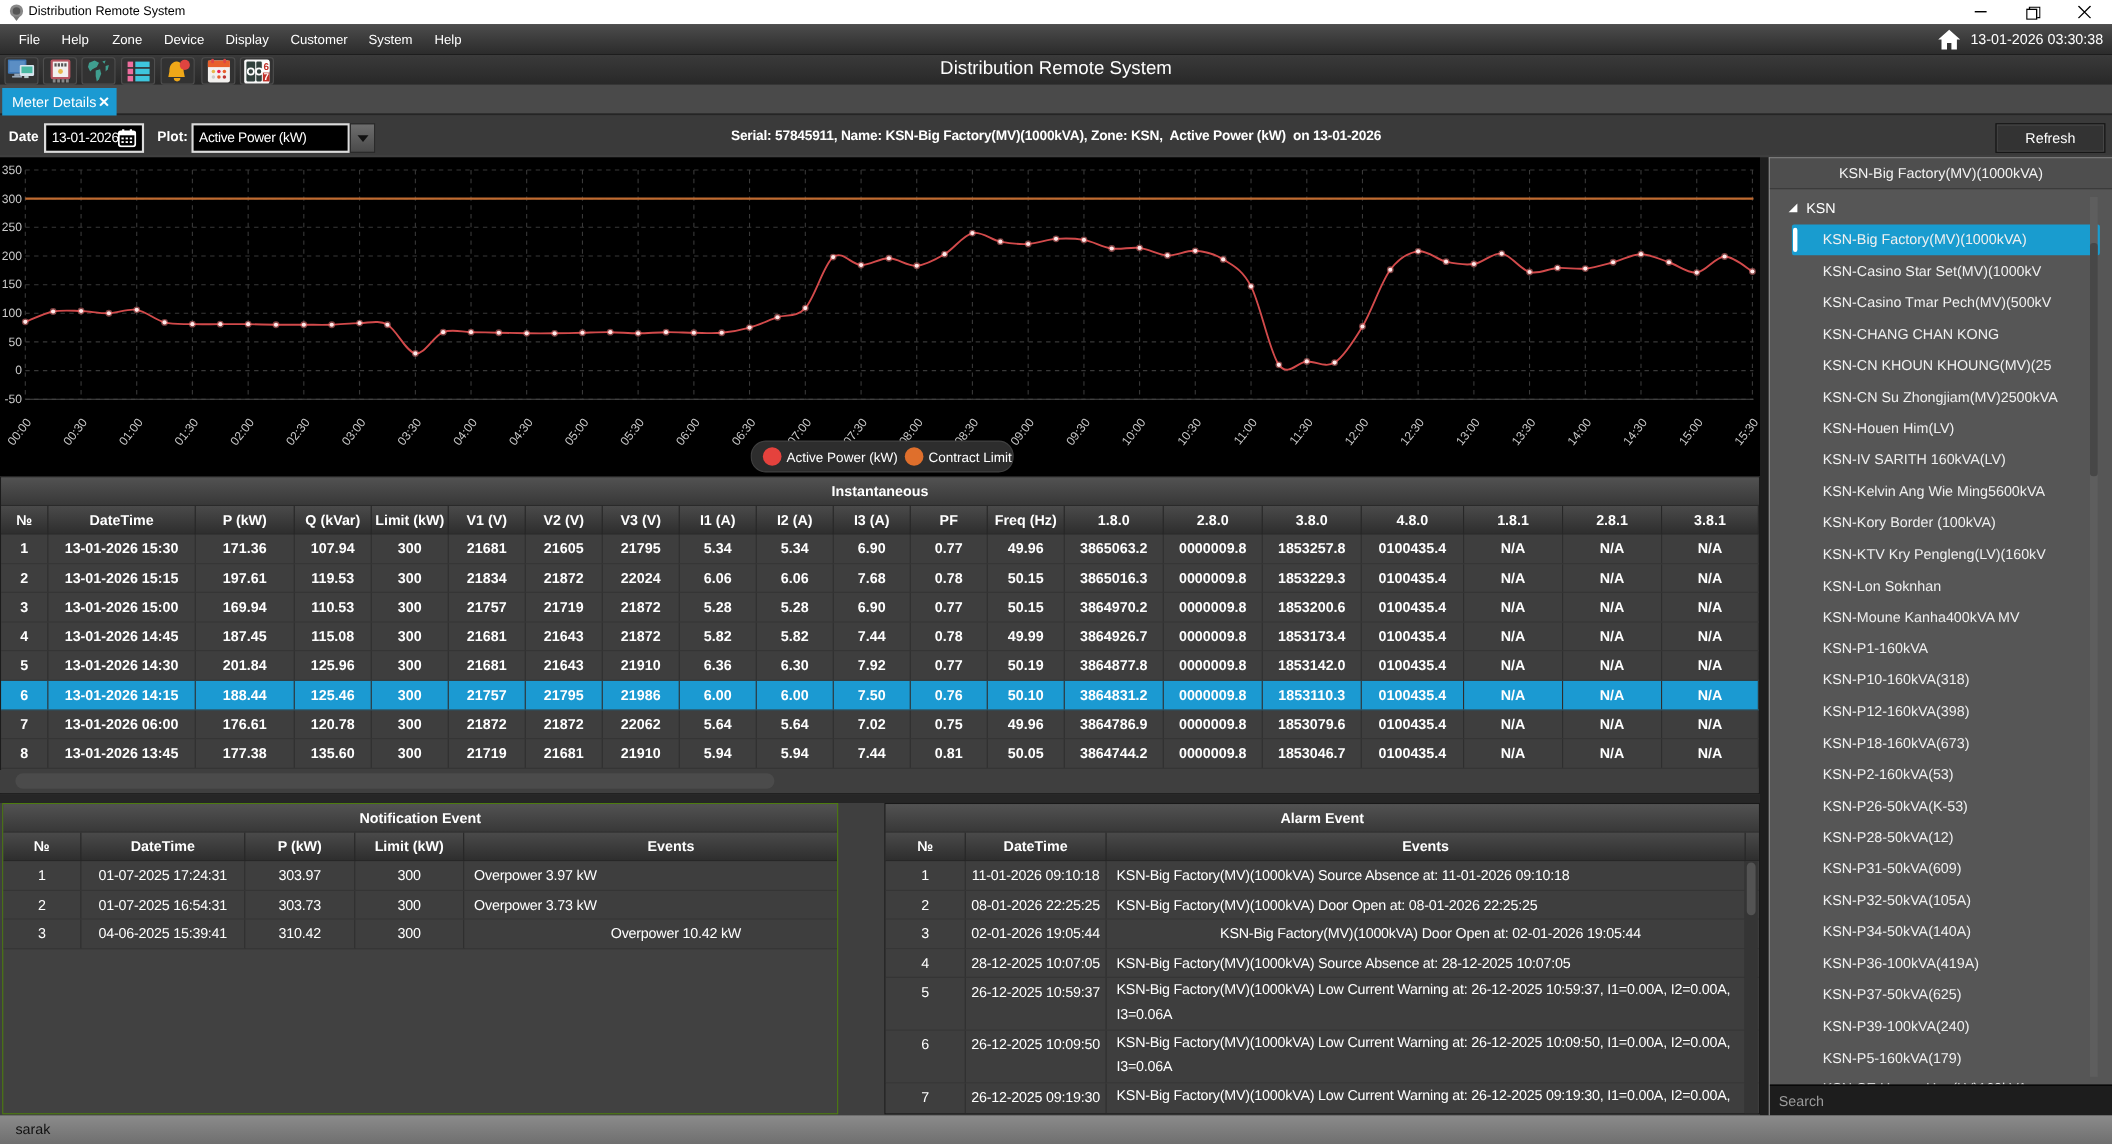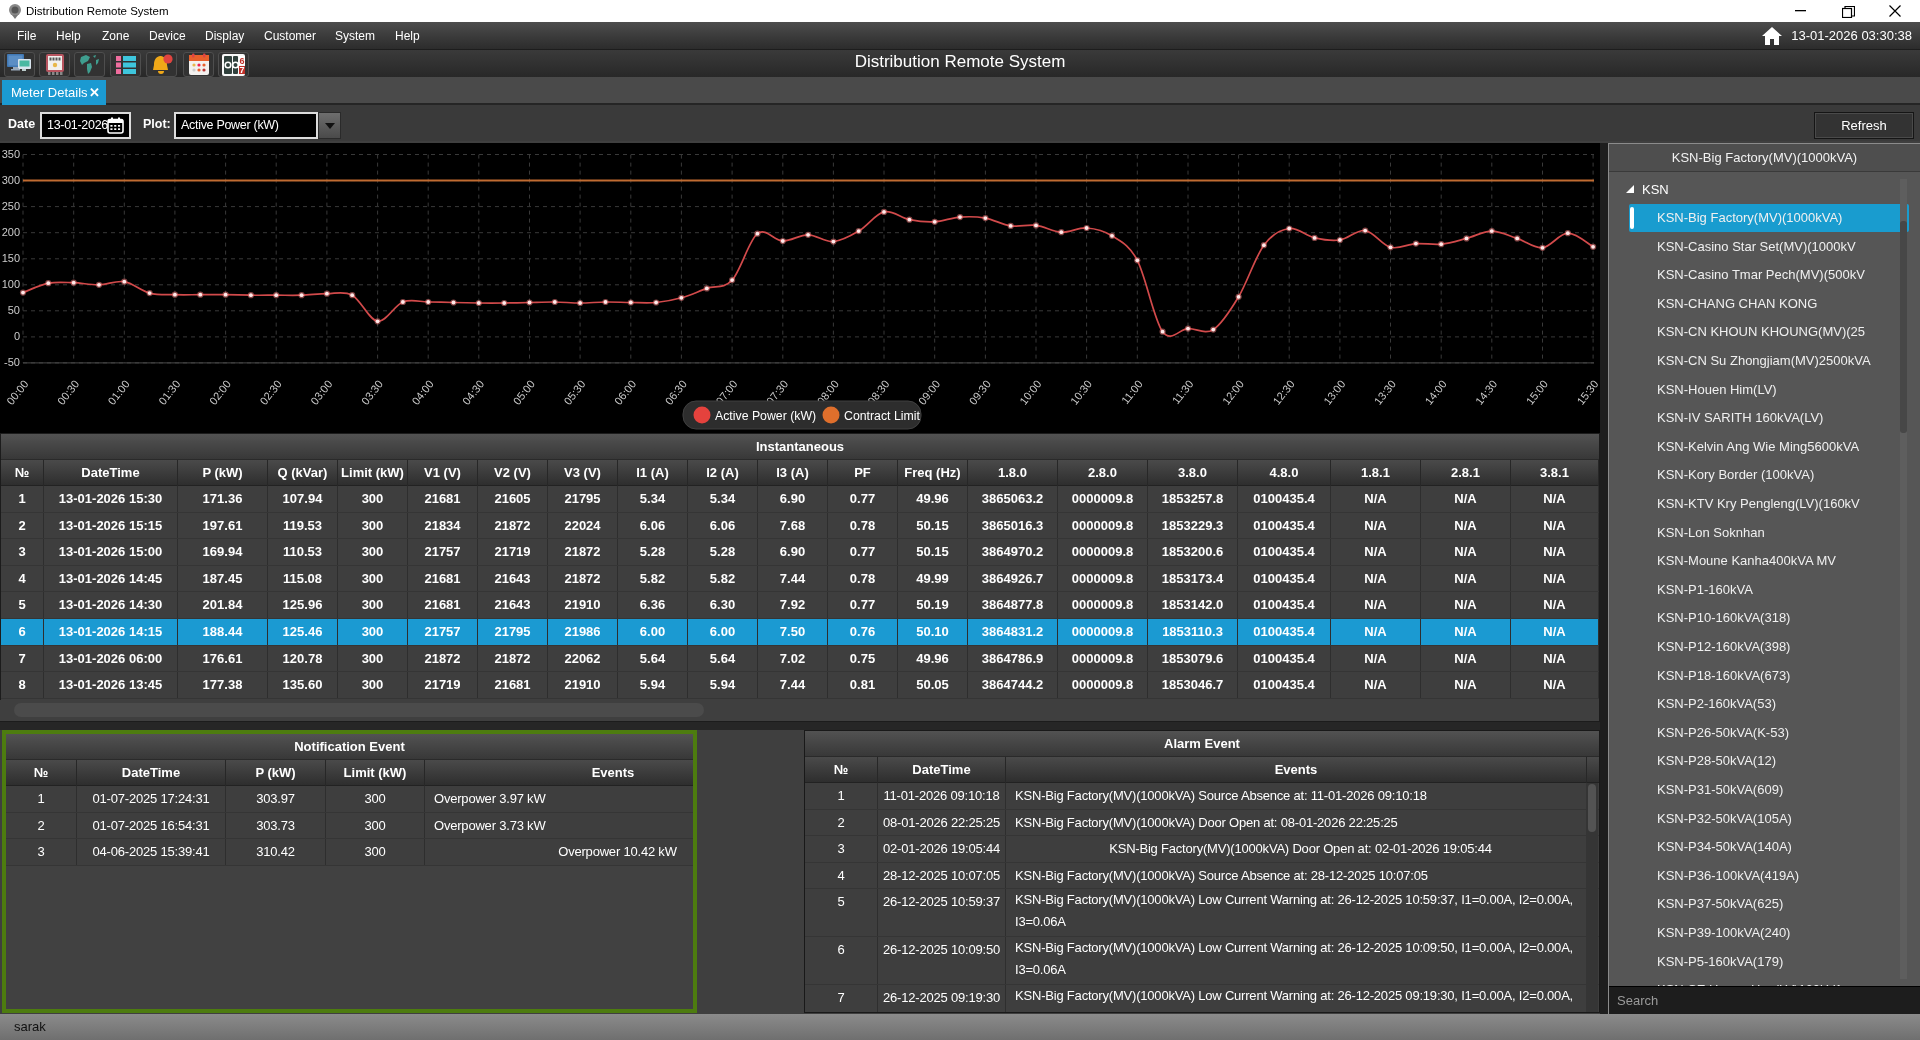--- a/index.html
+++ b/index.html
@@ -47,22 +47,22 @@
   overflow:hidden; white-space:nowrap; }
 .trow { display:flex; height:26.6px; background:#3e3e3e; border-bottom:1px solid #353535; }
 .trow.sel { background:#1b9ad2; }
 .tc { height:100%; color:#fff; font-size:13px; font-weight:bold; text-align:center;
   line-height:26px; border-right:1px solid #2e2e2e; flex-shrink:0;
   overflow:hidden; white-space:nowrap; }
 #hscroll { position:absolute; left:0px; top:700px; width:1598px; height:21px; background:#3f3f3f; }
 #hscroll .thumb { position:absolute; left:14px; top:3px; width:690px; height:14px;
   background:#4b4b4b; border-radius:7px; }
 #gap { position:absolute; left:0; top:722px; width:1600px; height:8px; background:#262626; }
-#notif { position:absolute; left:2px; top:730px; width:695px; height:283px;
-  background:#414141; border:4px solid #4d7c0f; overflow:hidden; }
+#notif { position:absolute; left:2px; top:730px; width:760px; height:283px;
+  background:#414141; border:1px solid #4d7c0f; overflow:hidden; }
 #notif .tc, #alarm .tc { font-weight:normal; letter-spacing:-0.2px; }
 #alarm { position:absolute; left:804px; top:730px; width:796px; height:283px;
   background:#414141; border:1px solid #191919; overflow:hidden; }
 #vscroll { position:absolute; right:1px; top:52px; width:12px; height:230px; background:#353535; }
 #vscroll .thumb { position:absolute; left:2px; top:1px; width:8px; height:48px;
   background:#535353; border-radius:4px; }
 #splitter { position:absolute; left:1600px; top:143px; width:8px; height:871px; background:#1e1e1e; }
 #sidebar { position:absolute; left:1608px; top:143px; width:312px; height:871px;
   background:#565656; border-left:1px solid #8b8b8b; border-top:1px solid #8b8b8b; }
 #sbheader { position:absolute; left:0; top:0; width:311px; height:28px; background:#4e4e4e;
@@ -218,20 +218,21 @@
           <rect x="7.2" y="11.3" width="2.1" height="1.7"></rect>
           <rect x="11" y="11.3" width="2.1" height="1.7"></rect>
         </g>
       </svg>
   </div>
   <div class="flabel" style="left:143px">Plot:</div>
   <div class="finput" style="left:174px;width:144px">Active Power (kW)</div>
   <div class="abs" style="left:318px;top:7px;width:23px;height:27px;background:linear-gradient(#6e6e6e,#4a4a4a);border:1px solid #2a2a2a">
       <div class="abs" style="left:6px;top:10px;width:0;height:0;border-left:5px solid transparent;border-right:5px solid transparent;border-top:6px solid #111"></div>
     </div>
+  <div id="serialtxt">Serial: 57845911, Name: KSN-Big Factory(MV)(1000kVA), Zone: KSN,&nbsp; Active Power (kW)&nbsp; on 13-01-2026</div>
   <div id="refreshbtn">Refresh</div>
 </div>
 <div id="chart">
     <svg width="1600" height="290" viewBox="0 0 1600 290" style="position:absolute;left:0;top:0">
 <g transform="translate(0,-143)">
 <line x1="23" y1="154.5" x2="1594" y2="154.5" class="grid"></line>
         <line x1="23" y1="180.6" x2="1594" y2="180.6" class="grid"></line>
         <line x1="23" y1="206.6" x2="1594" y2="206.6" class="grid"></line>
         <line x1="23" y1="232.7" x2="1594" y2="232.7" class="grid"></line>
         <line x1="23" y1="258.8" x2="1594" y2="258.8" class="grid"></line>

